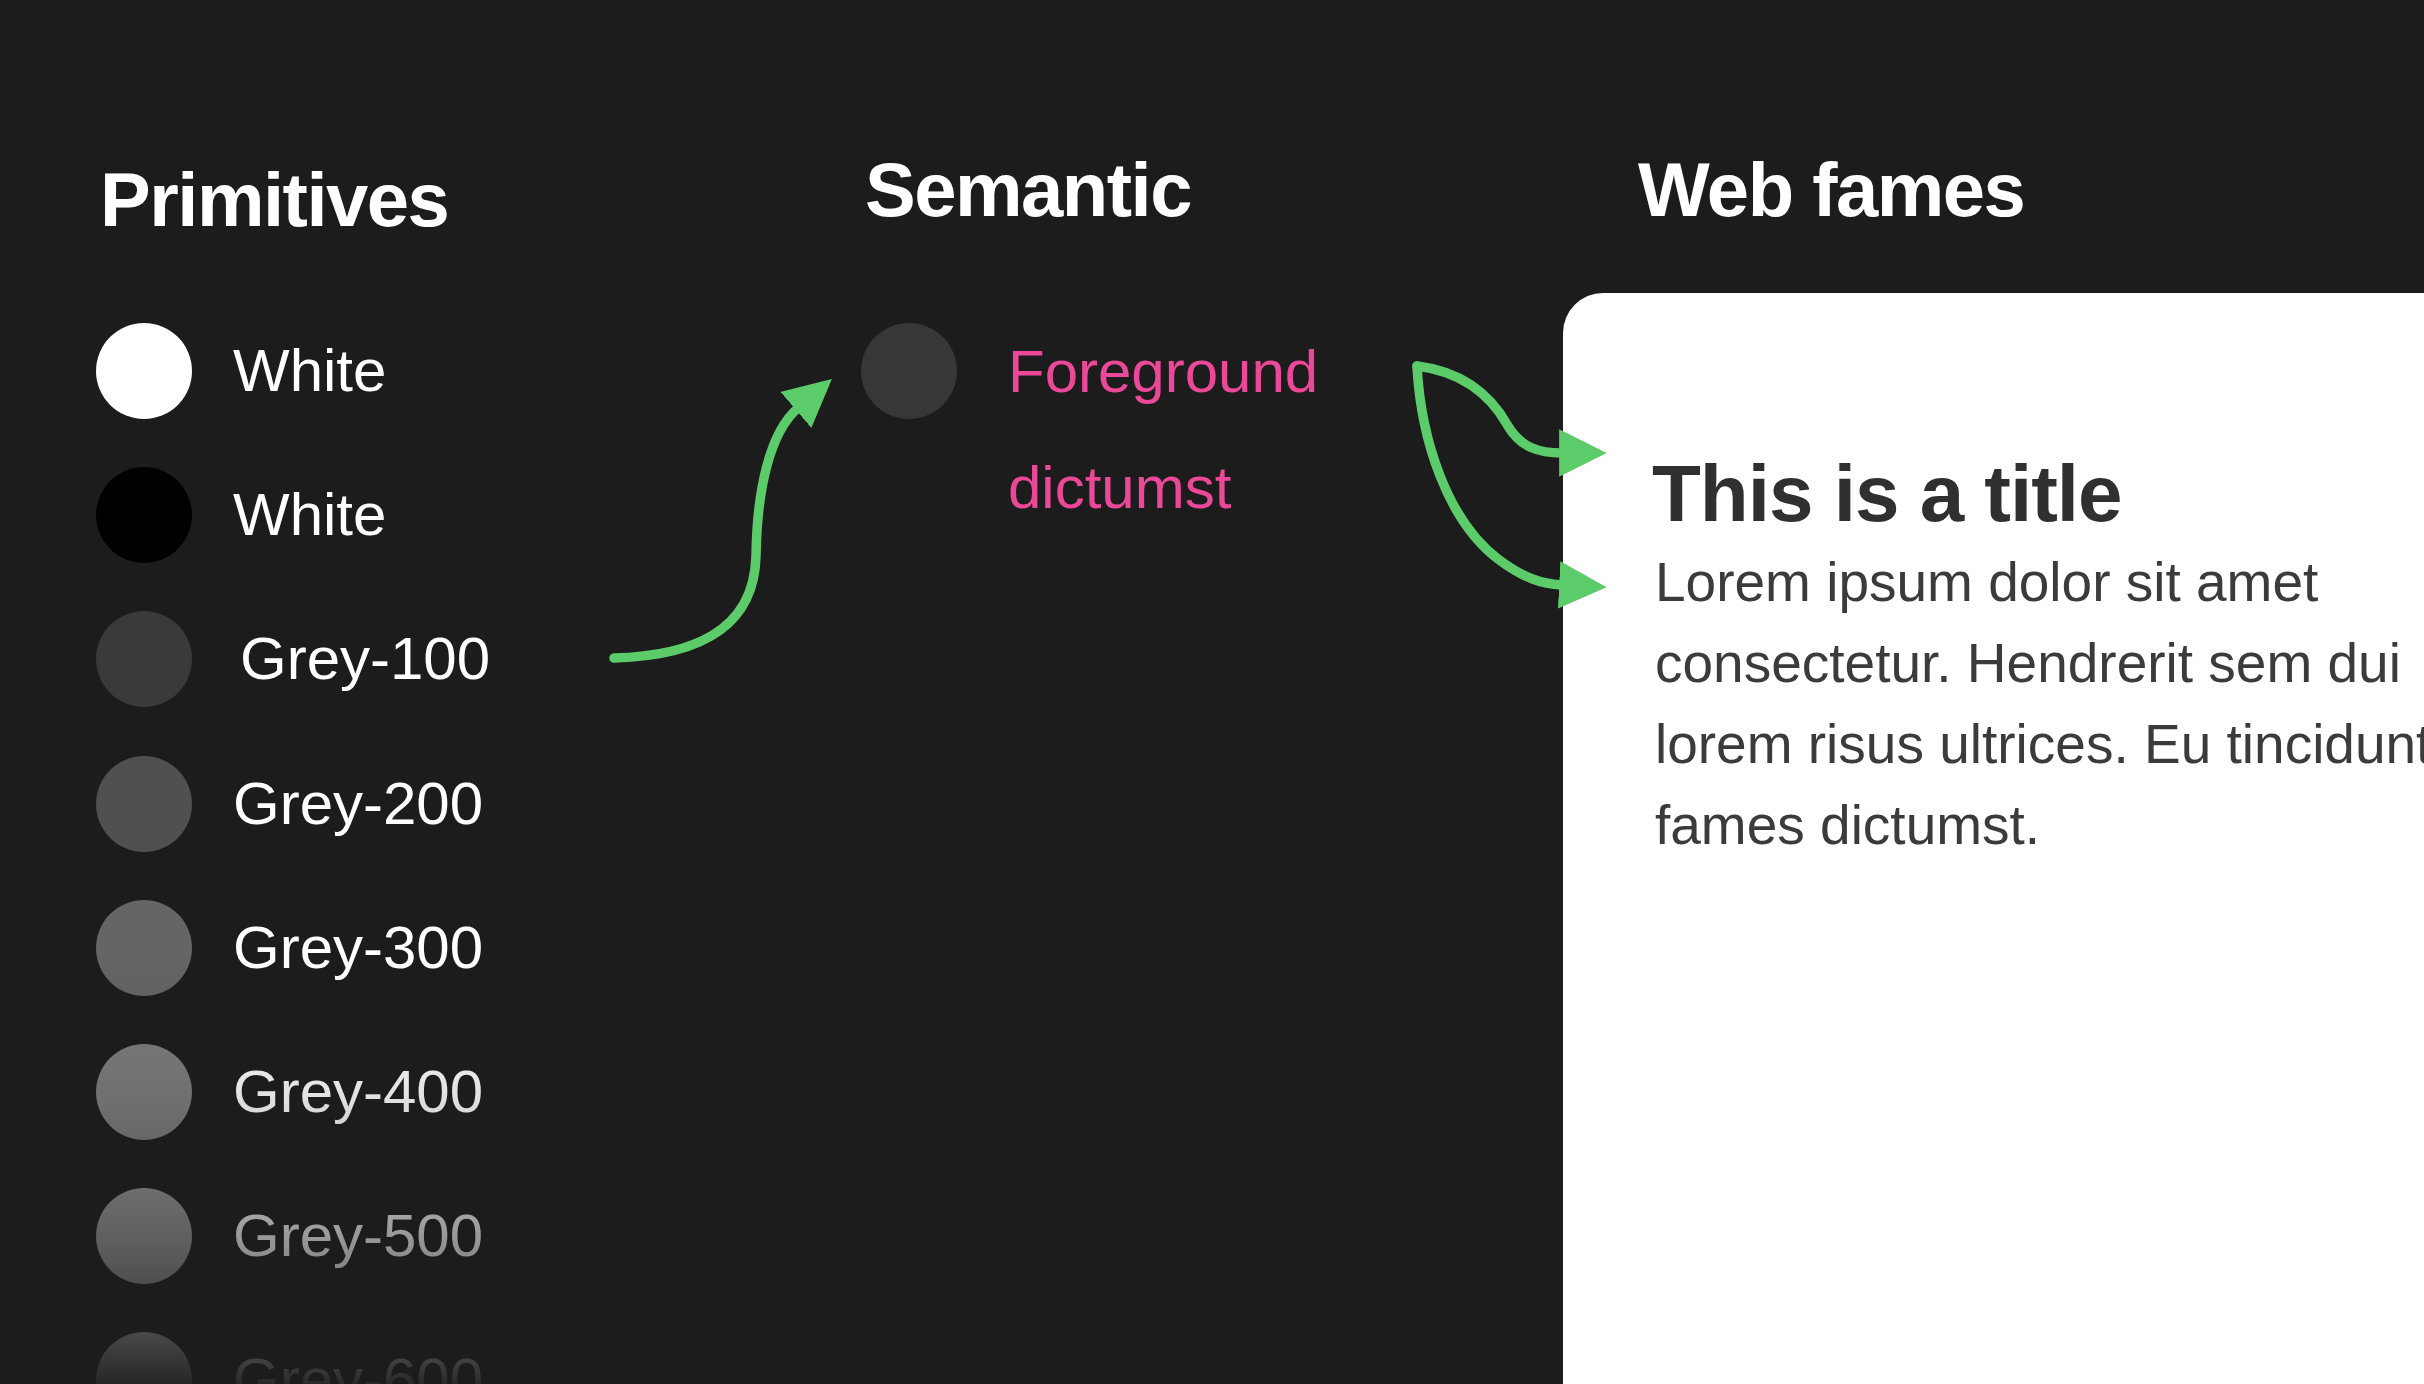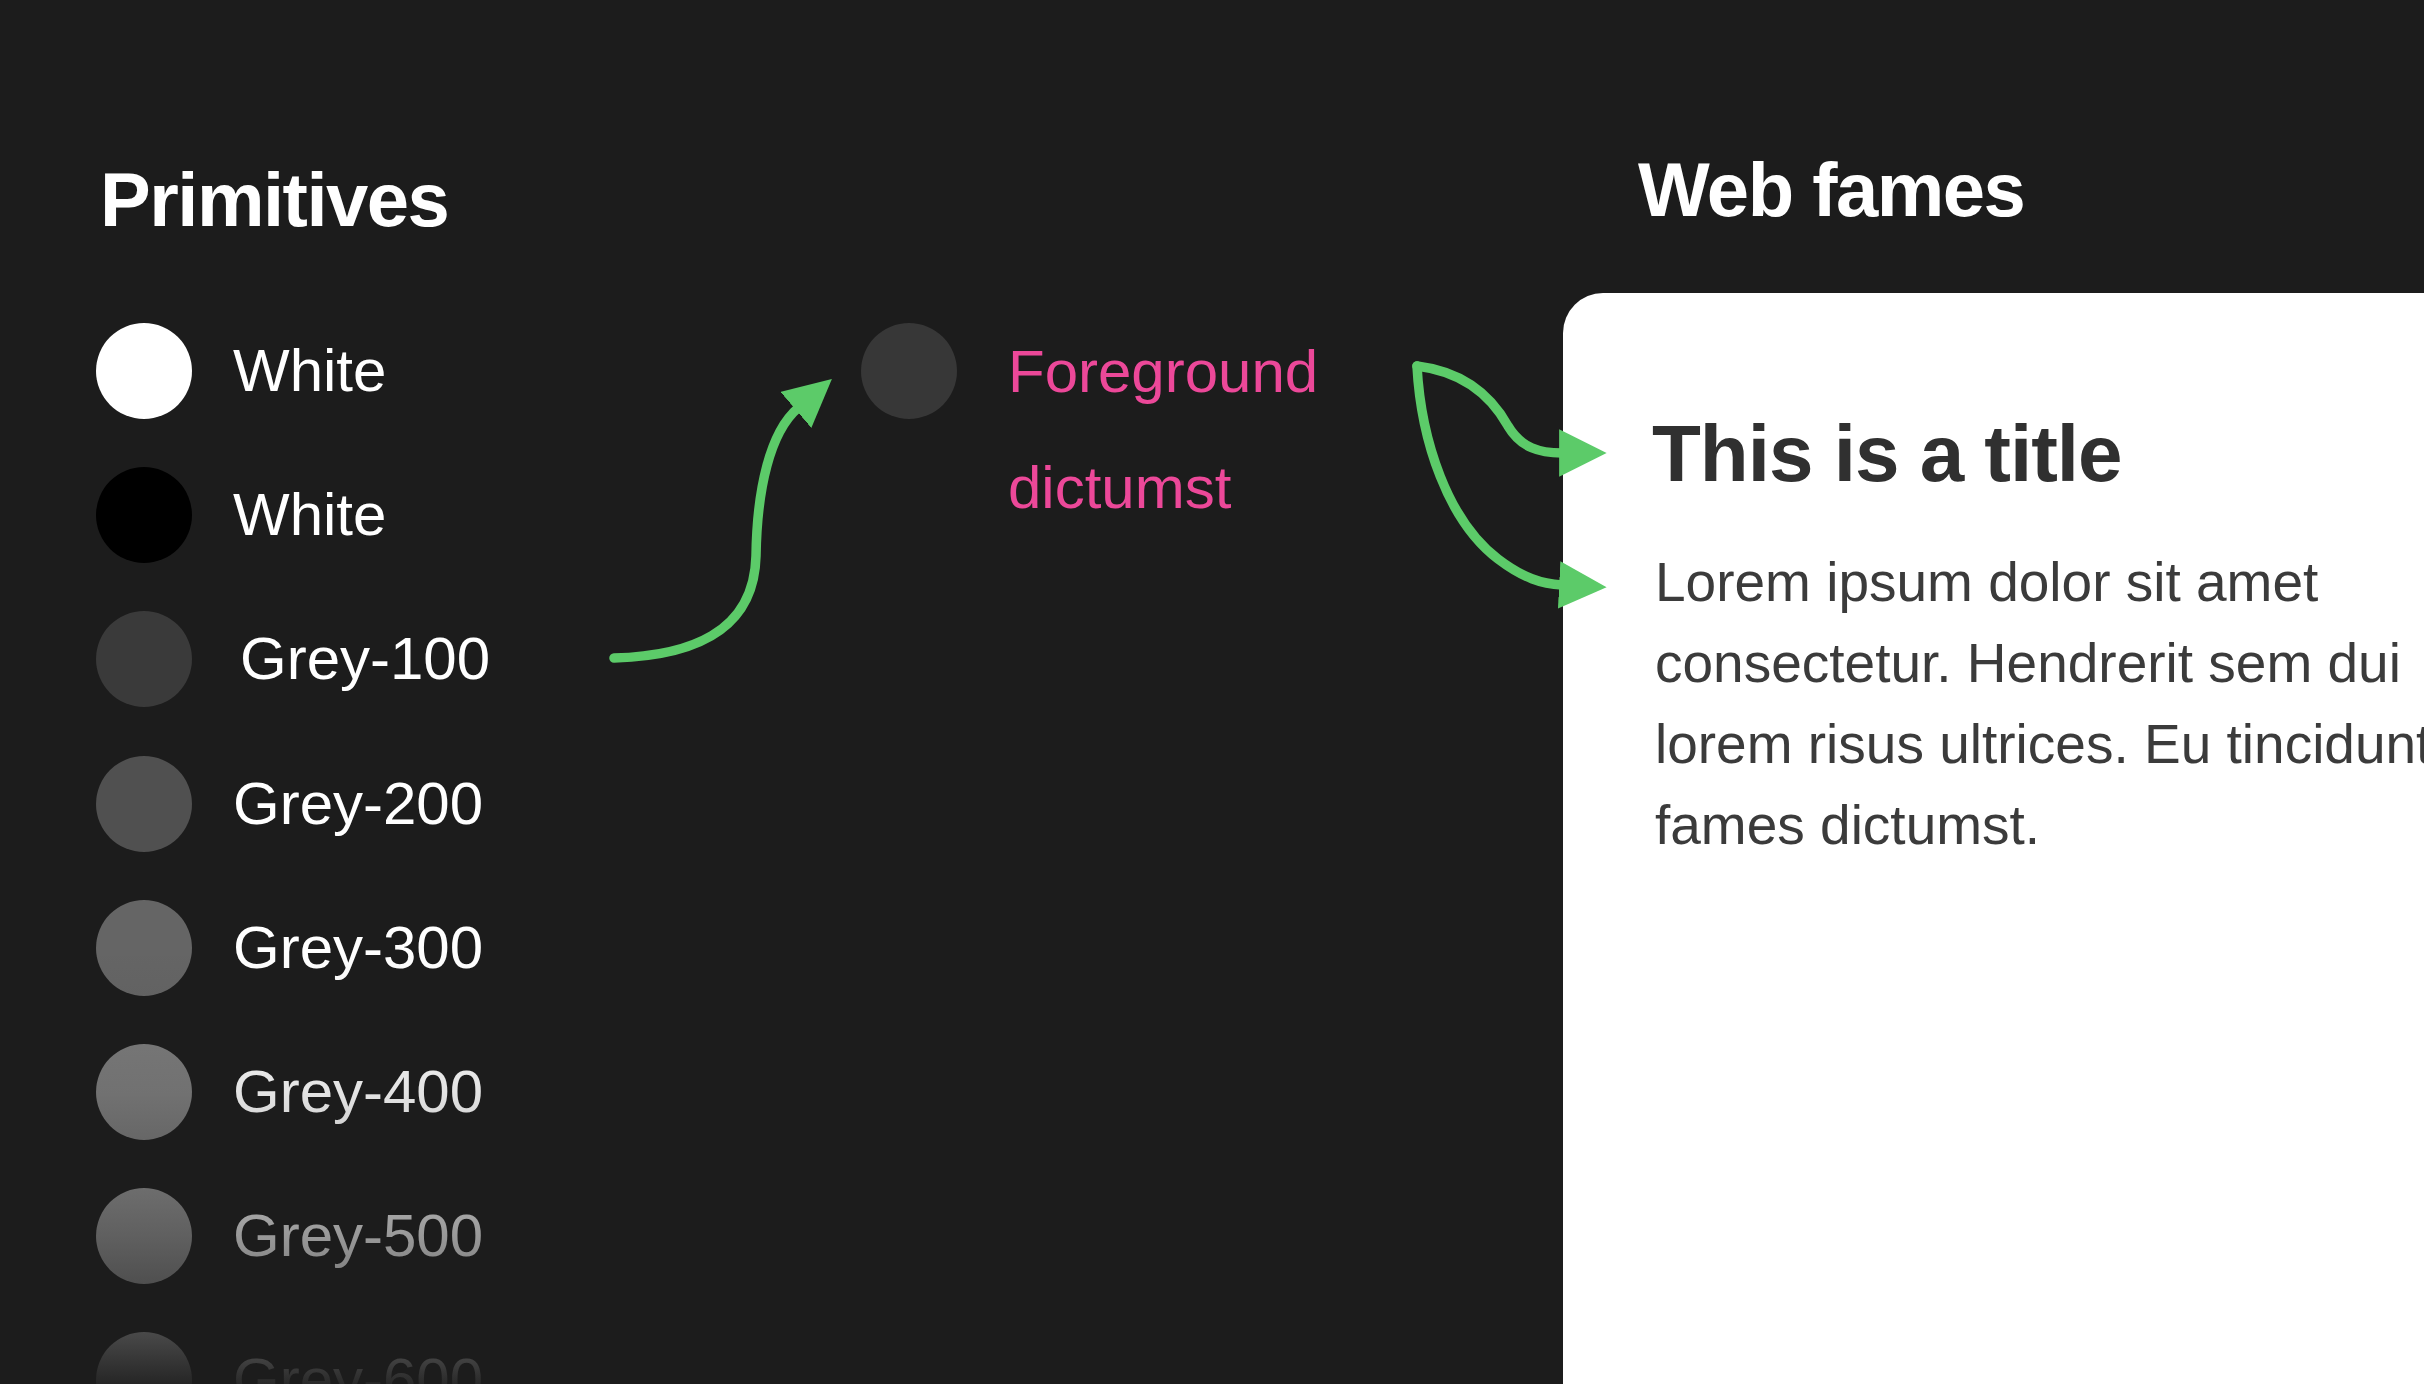--- a/index.html
+++ b/index.html
@@ -134,20 +134,21 @@
     stroke-width: 9.5;
     stroke-linecap: round;
   }
 </style>
 </head>
 <body>
 
 <div class="stage">
 
   <div class="col-heading heading-primitives">Primitives</div>
+  <div class="col-heading heading-semantic">Semantic</div>
   <div class="col-heading heading-webpage">Web fames</div>
 
   <div class="swatch-row row-0">
     <span class="swatch-circle" style="background: rgb(255, 255, 255);"></span>
     <span class="swatch-label">White</span>
   </div>
   <div class="swatch-row row-1">
     <span class="swatch-circle" style="background: rgb(0, 0, 0);"></span>
     <span class="swatch-label">White</span>
   </div>
@@ -178,21 +179,21 @@
 
   <div class="fade-overlay"></div>
 
   <span class="semantic-swatch" style="background: rgb(55, 55, 55);"></span>
   <div class="semantic-label">
     <div>Foreground</div>
     <div>dictumst</div>
   </div>
 
   <div class="webpage-card" style="background: rgb(255, 255, 255);"></div>
-  <div class="card-title" style="color: rgb(48, 48, 48);">This is a title</div>
+  <div class="card-title" style="color: rgb(48, 48, 48); margin-top: 40px;">This is a title</div>
   <div class="card-body" style="color: rgb(59, 59, 59);">
     <div>Lorem ipsum dolor sit amet</div>
     <div>consectetur. Hendrerit sem dui</div>
     <div>lorem risus ultrices. Eu tincidunt</div>
     <div>fames dictumst.</div>
   </div>
 
   <svg class="arrow-layer" viewBox="0 0 2424 1384" xmlns="http://www.w3.org/2000/svg">
     <defs>
       <marker id="ah" viewBox="0 0 10 10" refX="0.6" refY="5" markerWidth="5" markerHeight="5" orient="auto">

